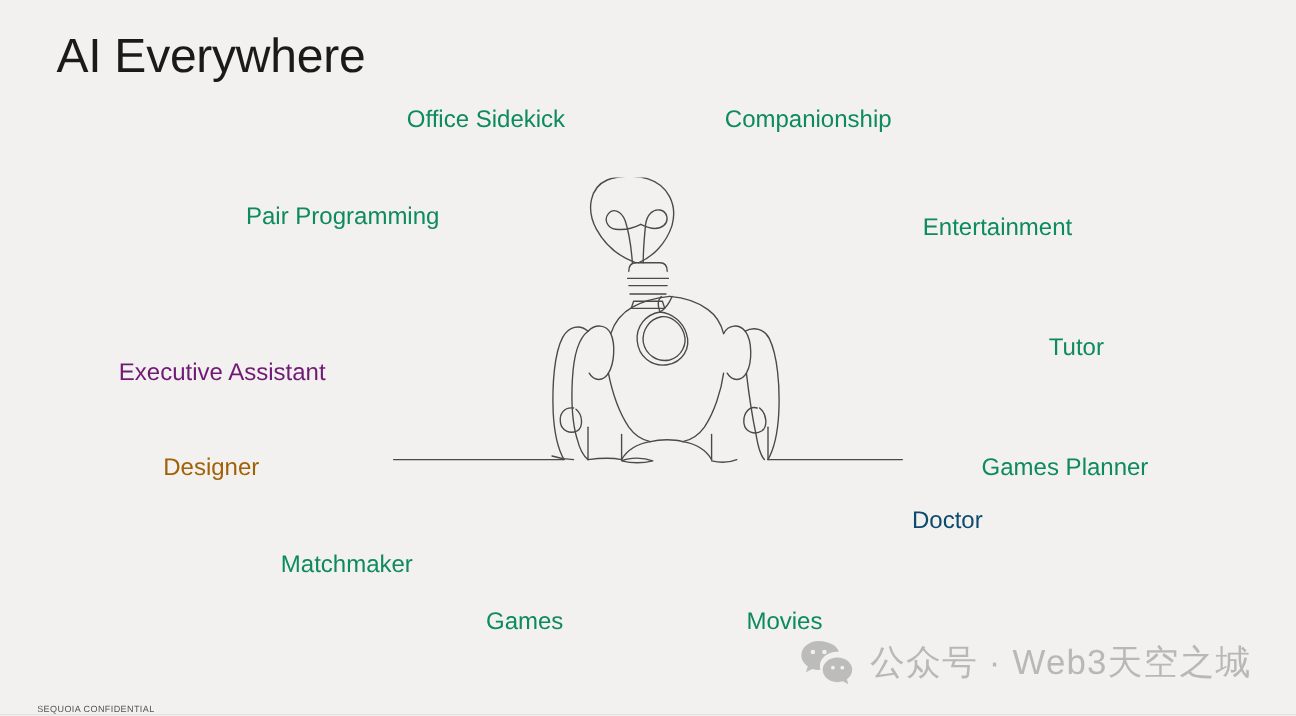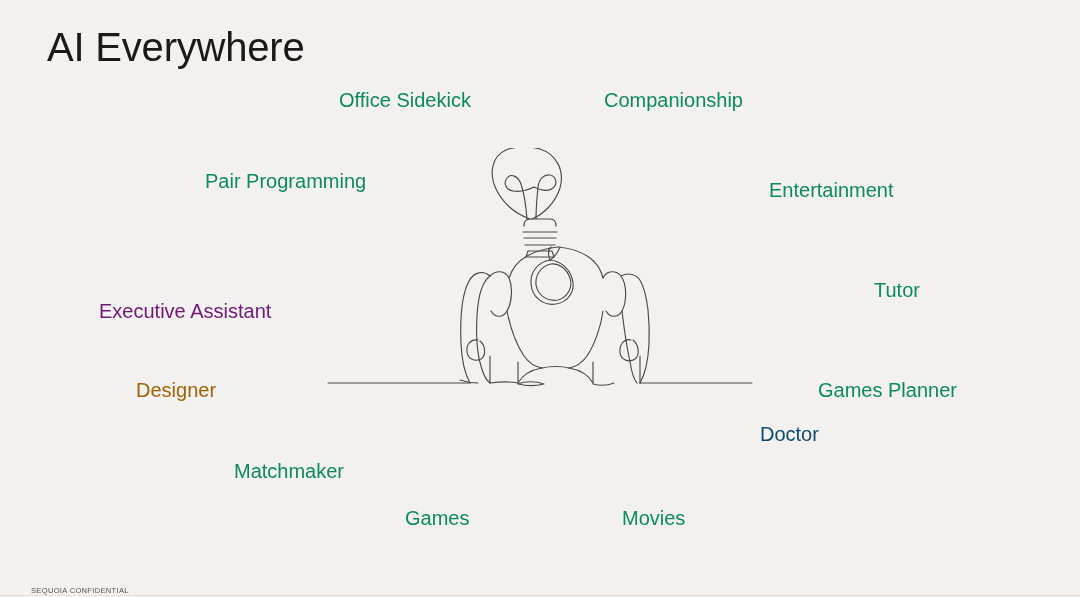--- a/index.html
+++ b/index.html
@@ -213,18 +213,29 @@
 
       <path d="M170 235 C178 234 188 233 198 235"></path>
       <path d="M198 236 C206 238 216 238 224 236 C216 233 205 233 198 236 Z"></path>
       <path d="M273 236 C281 238 289 237 294 235"></path>
       <path d="M140 232 C146 234 152 235 158 235"></path>
 
       <path d="M320 235 L432 235"></path>
     </svg>
   </div>
 
+  <div id="watermark">
+    <span>
+      <svg id="watermark-icon" viewBox="0 0 46 40" xmlns="http://www.w3.org/2000/svg">
+        <g fill="#bcbcba">
+          <path d="M16.2 1.2C8.2 1.2 1.8 6.5 1.8 13c0 3.7 2.1 7 5.4 9.2l-1.6 5 5.3-2.7c1.6.5 3.4.8 5.3.8.5 0 1 0 1.5-.1-.3-1-.5-2-.5-3.1 0-6.6 6.4-12 14.4-12 .5 0 1 0 1.5.1C32 5.4 24.8 1.2 16.2 1.2zm-4.8 7.2a1.9 1.9 0 1 1 0 3.8 1.9 1.9 0 0 1 0-3.8zm9.6 0a1.9 1.9 0 1 1 0 3.8 1.9 1.9 0 0 1 0-3.8z"></path>
+          <path d="M44.2 25.2c0-5.6-5.5-10.2-12.3-10.2s-12.3 4.6-12.3 10.2c0 5.7 5.5 10.3 12.3 10.3 1.6 0 3.1-.3 4.5-.7l4.6 2.4-1.3-4.2c2.8-1.9 4.5-4.7 4.5-7.8zm-16.1-3.4a1.6 1.6 0 1 1 0 3.2 1.6 1.6 0 0 1 0-3.2zm7.8 0a1.6 1.6 0 1 1 0 3.2 1.6 1.6 0 0 1 0-3.2z"></path>
+        </g>
+      </svg>
+    </span>
+    <span id="watermark-text">公众号 · Web3天空之城</span>
+  </div>
 
   <div id="footer-confidential">SEQUOIA CONFIDENTIAL</div>
 
   <div id="bottom-rule"></div>
 
 </div>
 
 </body></html>

